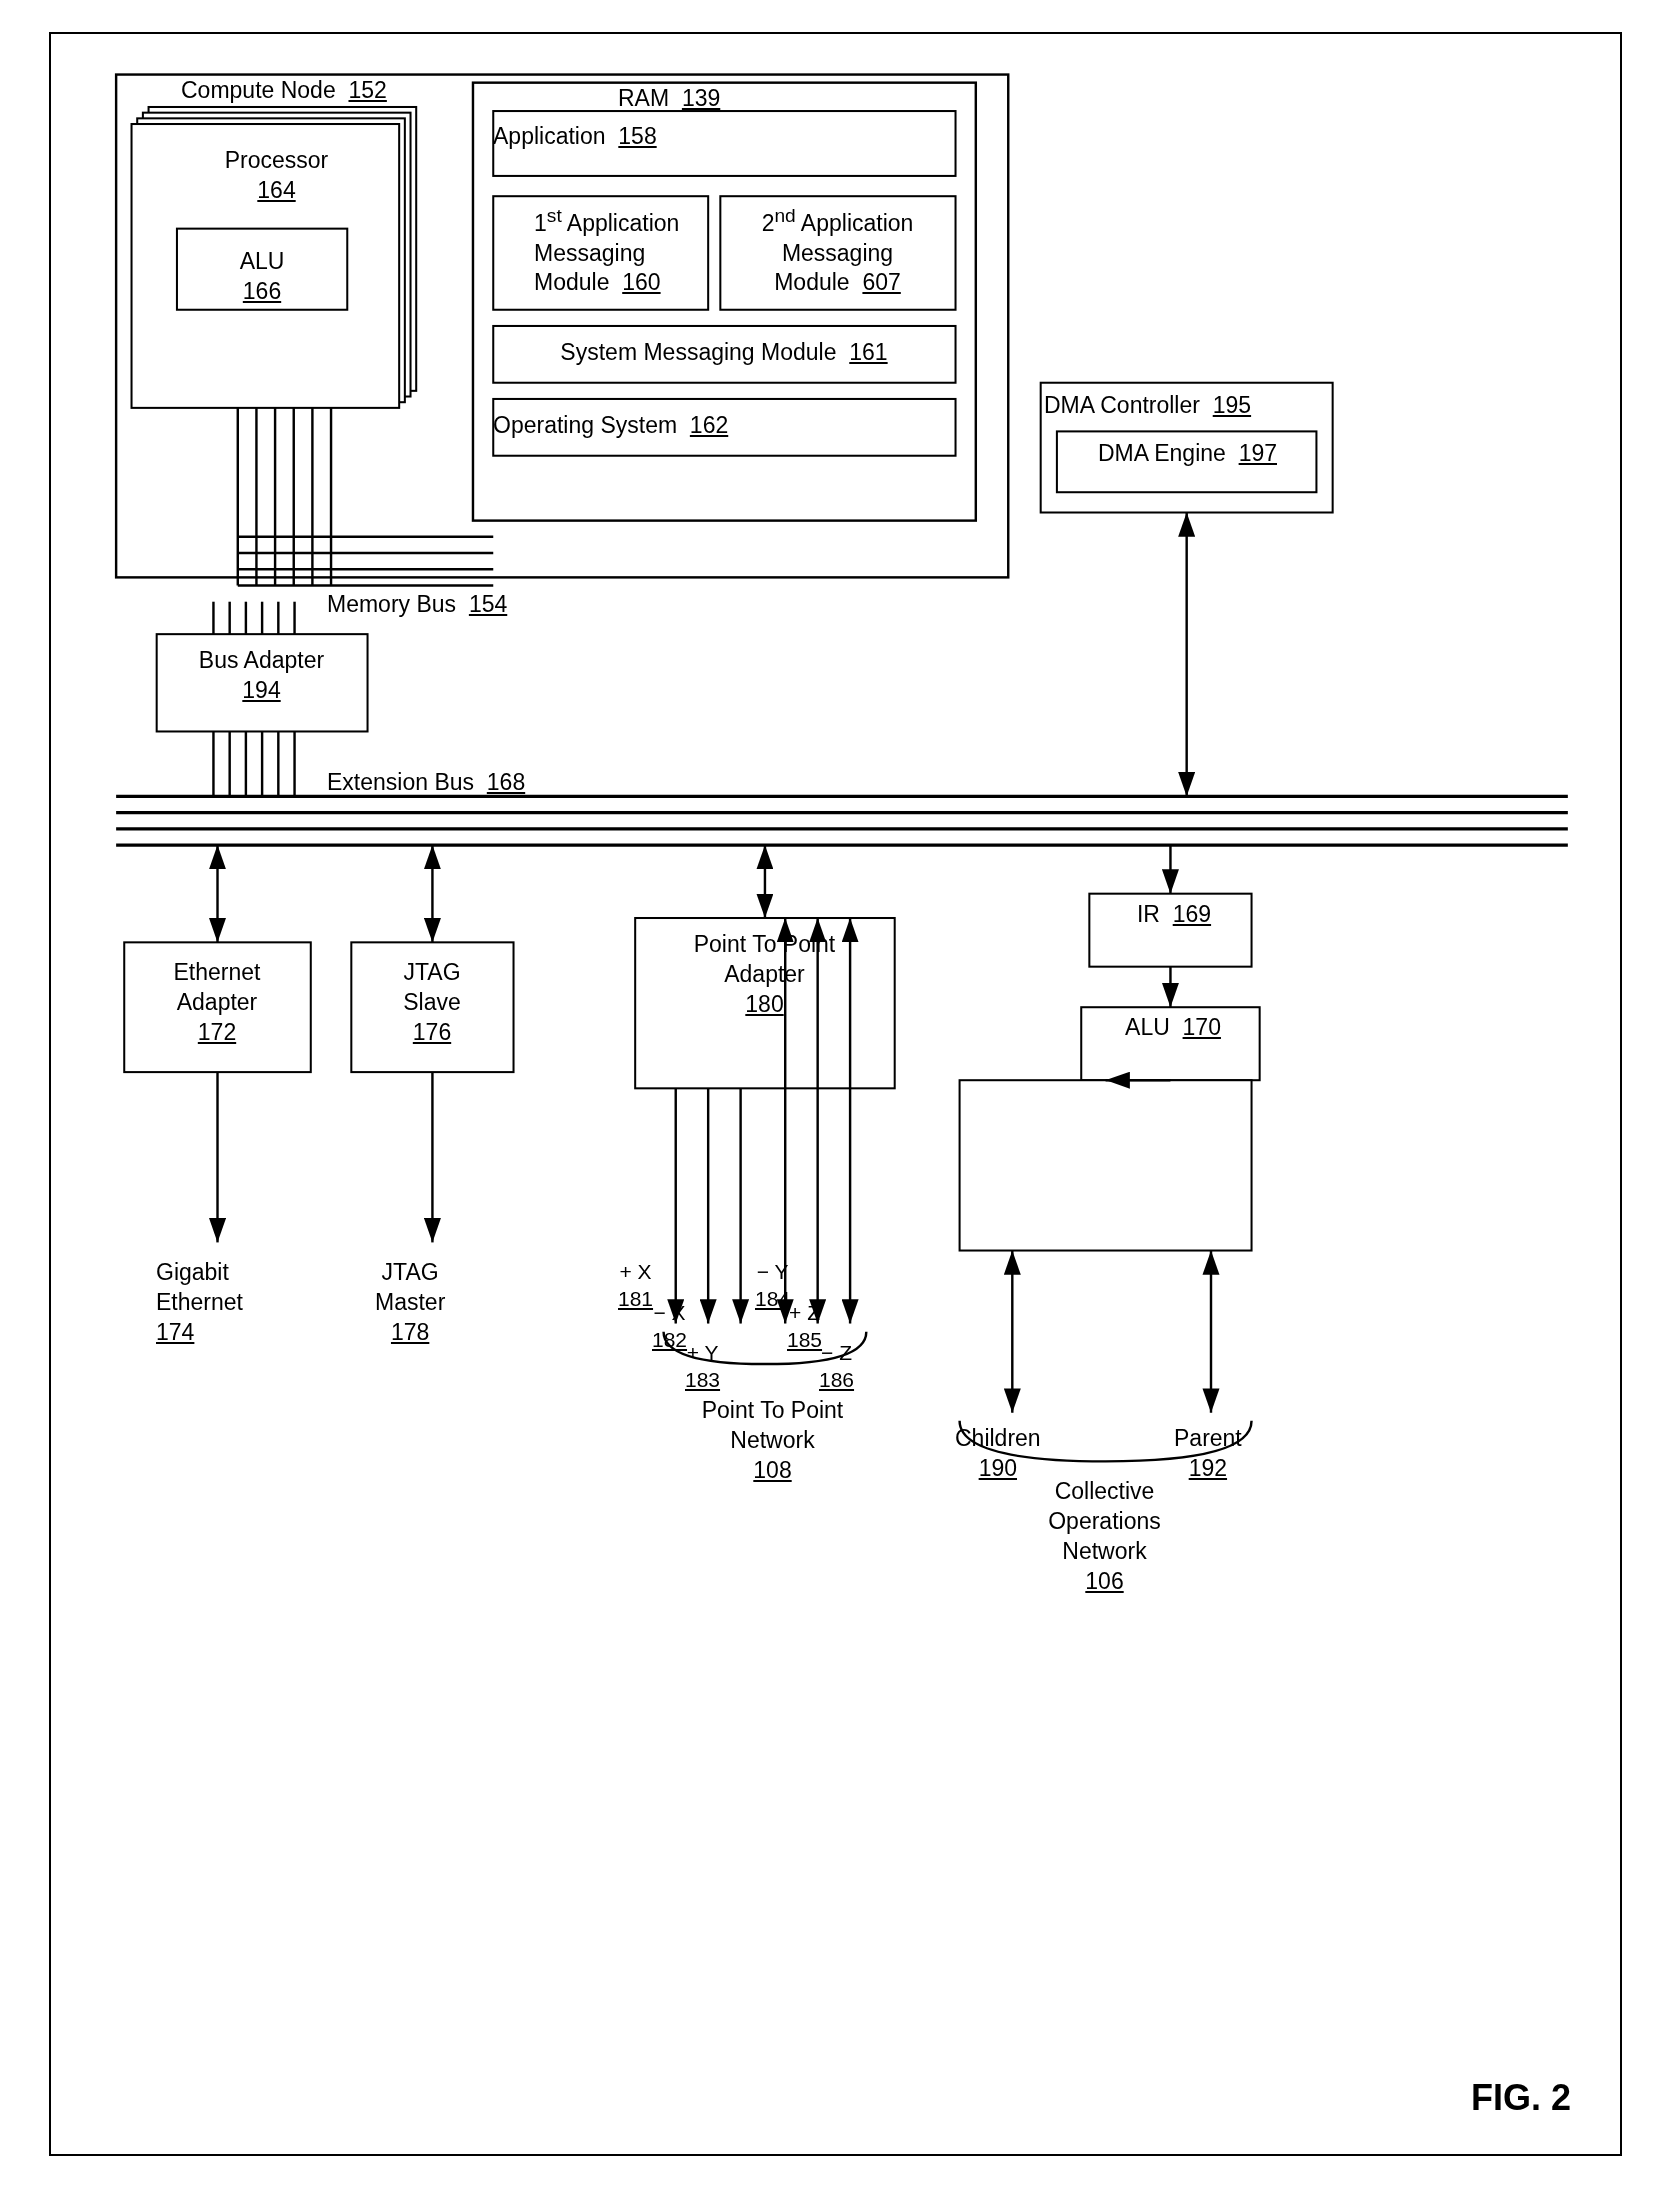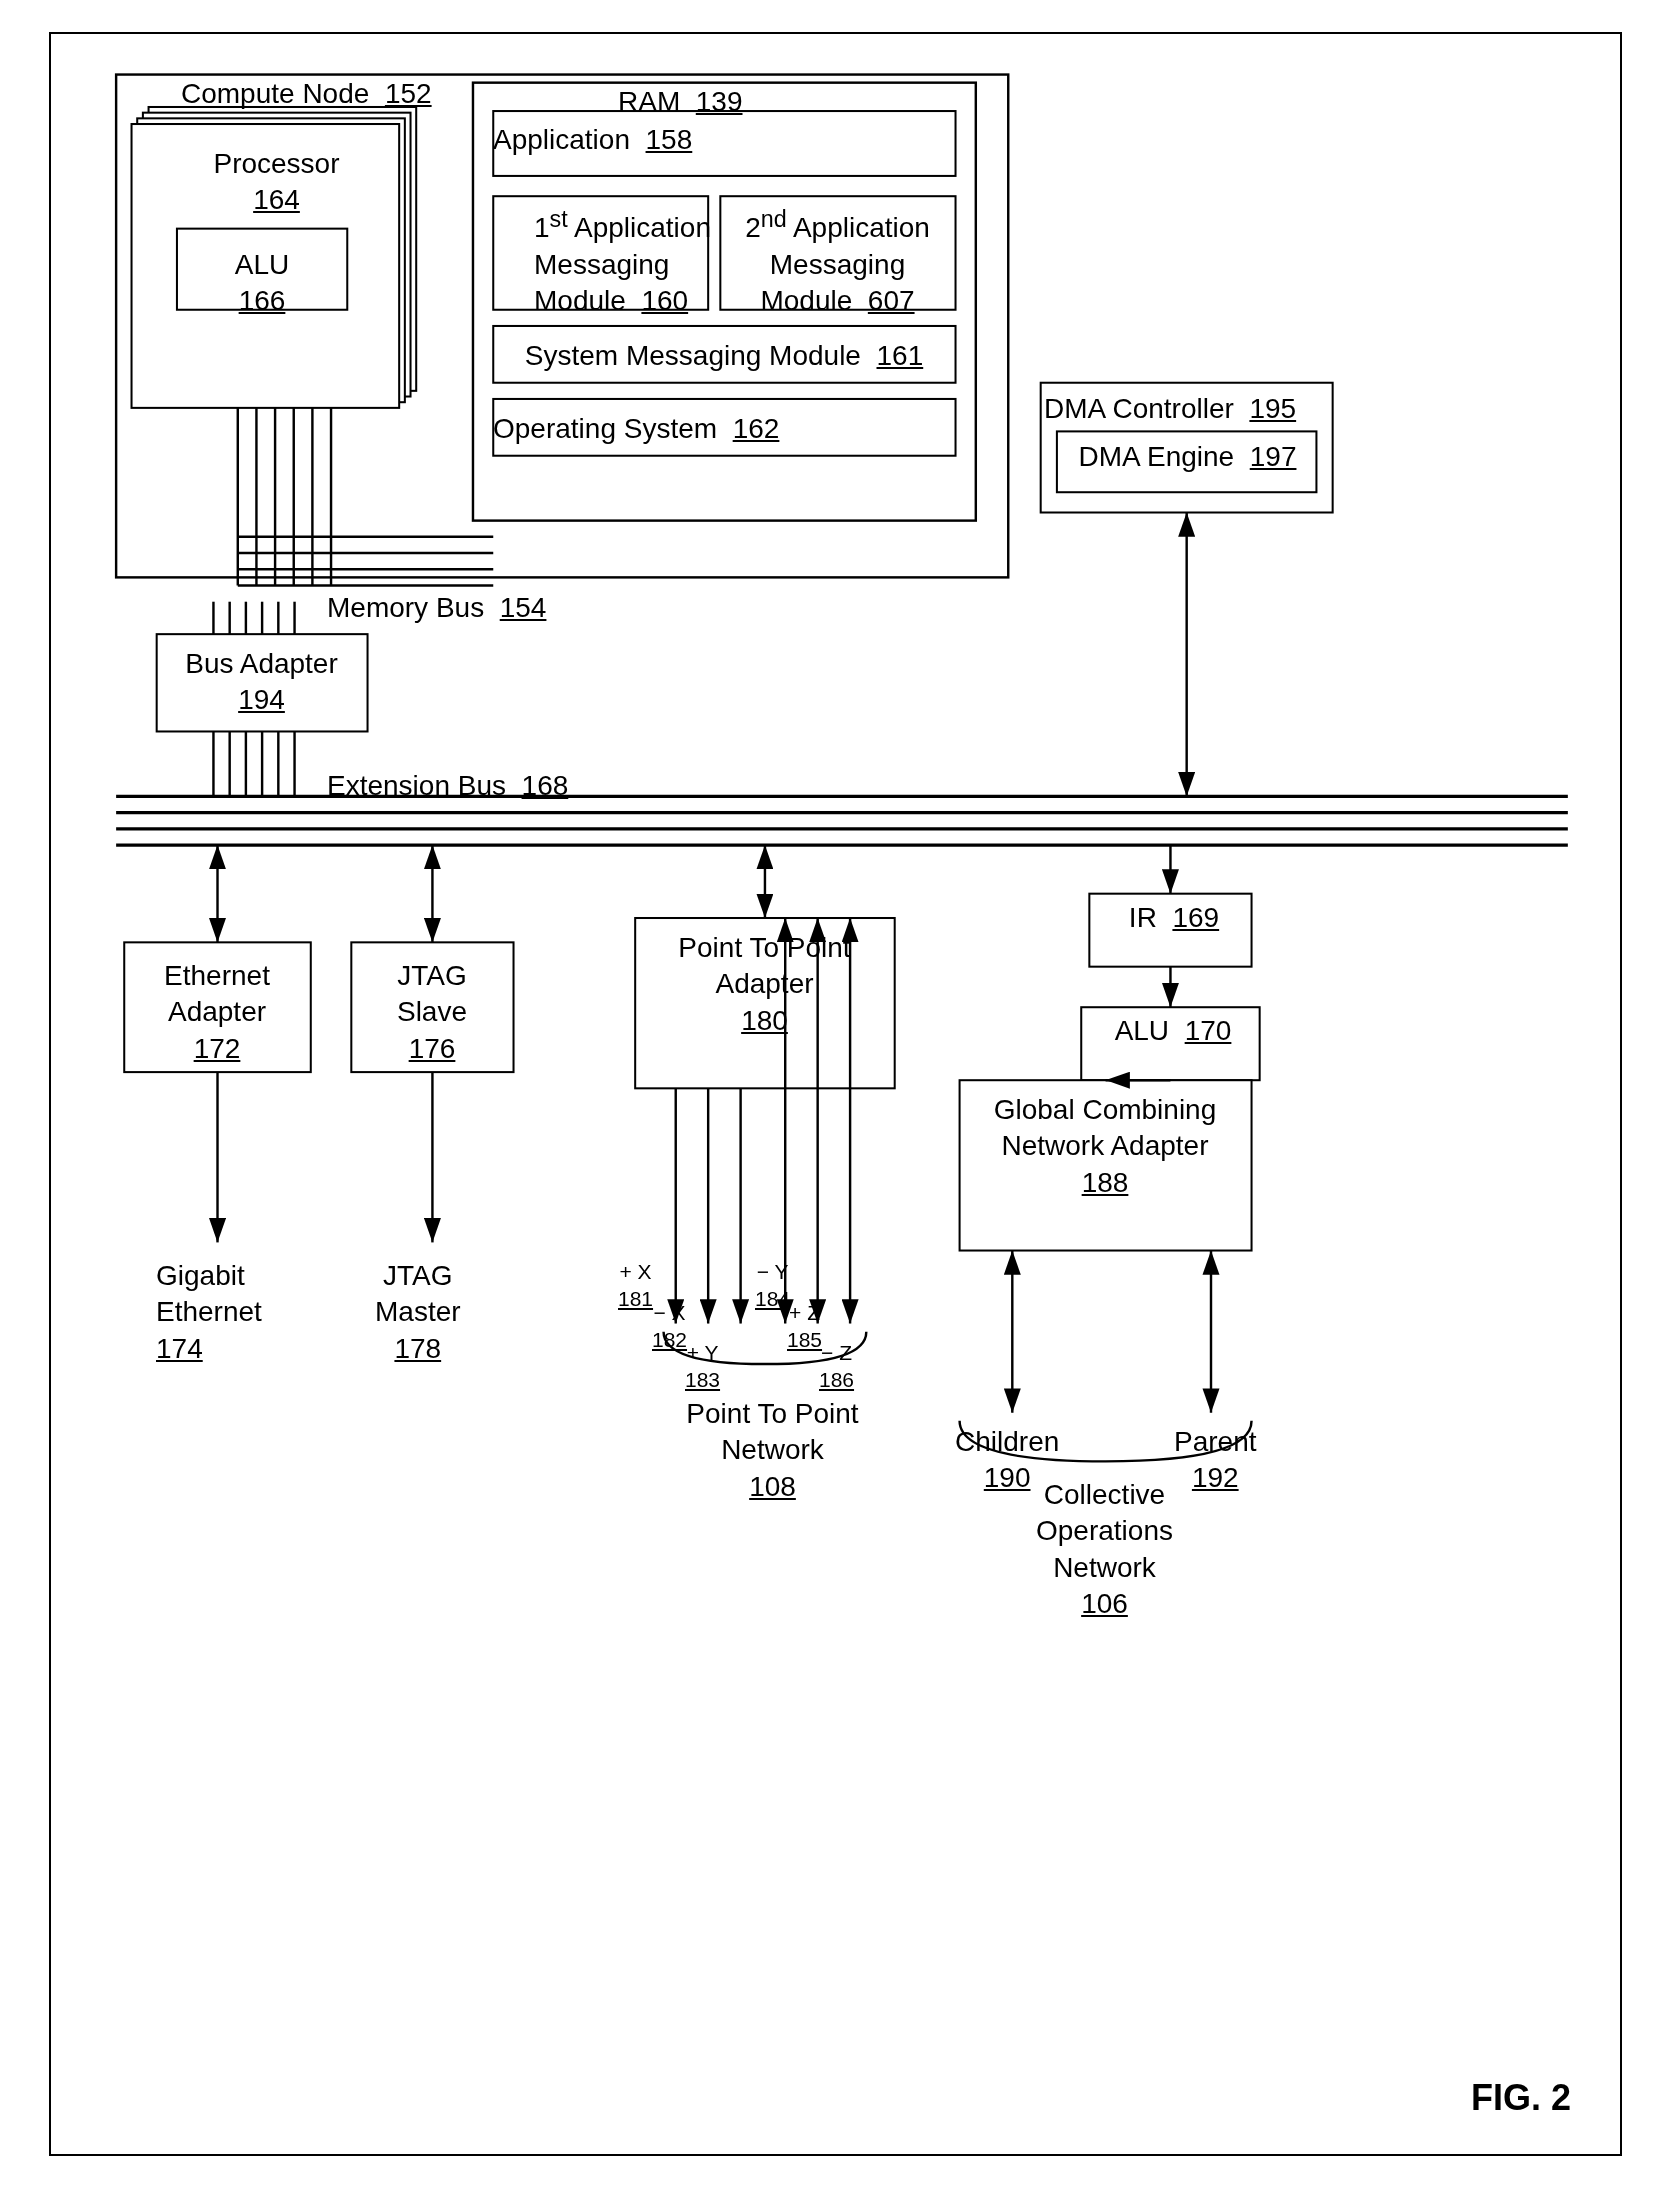--- a/index.html
+++ b/index.html
@@ -33,21 +33,21 @@
     
     svg.arrows {
       position: absolute;
       top: 0; left: 0;
       width: 100%;
       height: 100%;
       pointer-events: none;
     }
     .label-text {
       position: absolute;
-      font-size: 28px;
+      font-size: 23px;
       text-align: center;
       line-height: 1.3;
     }
   </style>
 </head>
 <body>
 
 <div class="page">
   <div class="diagram-container">
 
@@ -243,23 +243,20 @@
     </div>
 
     <div class="label-text" style="top:924px; left:300px; width:162px; text-align:center;">
       JTAG<br>Slave<br><span class="ref">176</span>
     </div>
 
     <div class="label-text" style="top:896px; left:584px; width:259px; text-align:center;">
       Point To Point<br>Adapter<br><span class="ref">180</span>
     </div>
 
-    <div class="label-text" style="top:1058px; left:908px; width:292px; text-align:center;">
-      Global Combining<br>Network Adapter<br><span class="ref">188</span>
-    </div>
 
     <div class="label-text" style="top:1224px; left:105px; text-align:left;">
       Gigabit<br>Ethernet<br><span class="ref">174</span>
     </div>
 
     <div class="label-text" style="top:1224px; left:324px; text-align:center;">
       JTAG<br>Master<br><span class="ref">178</span>
     </div>
 
     <div class="label-text" style="top:1224px; left:567px; text-align:center; font-size:21px;">

